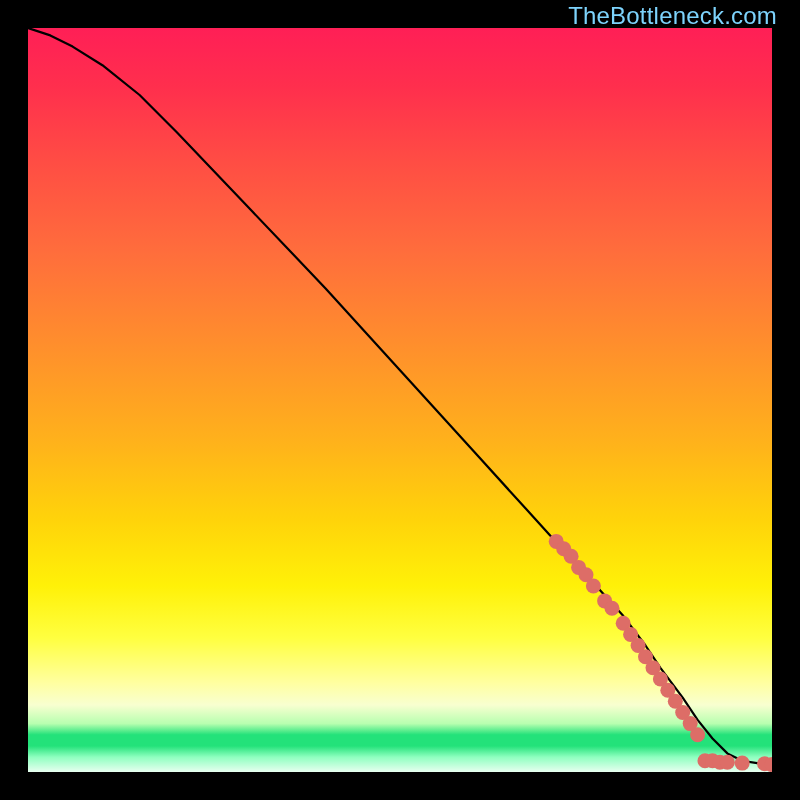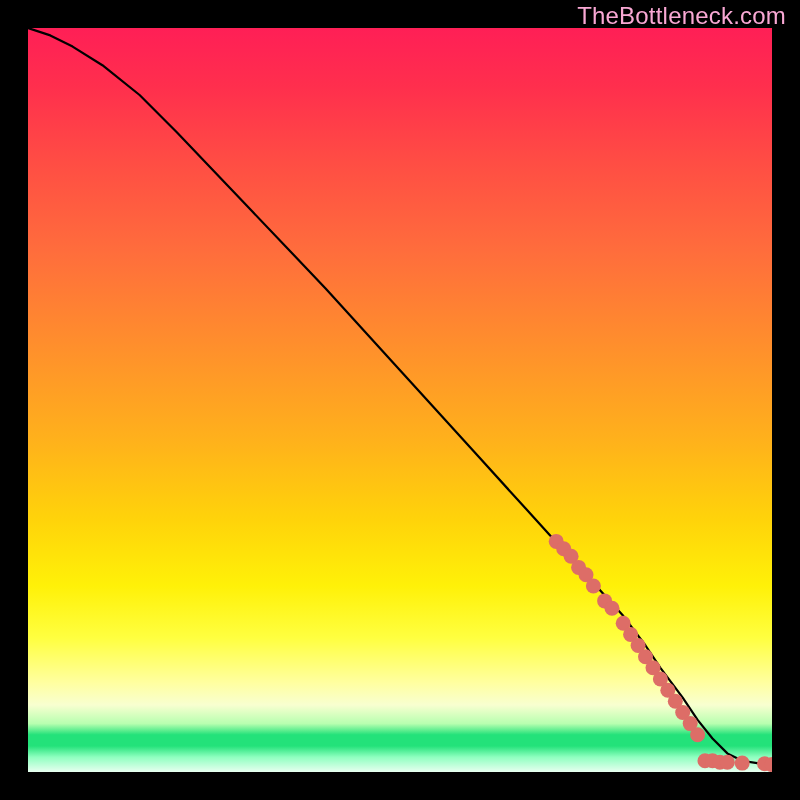--- a/index.html
+++ b/index.html
@@ -13,22 +13,22 @@
   }
   .frame {
     position: relative;
     width: 800px;
     height: 800px;
     background: #000;
   }
   .watermark {
     position: absolute;
     top: 2px;
-    right: 14px;
-    color: #f9a8d4;
+    right: 23px;
+    color: #7dd3fc;
     font-size: 24px;
     font-weight: 500;
     z-index: 20;
     letter-spacing: 0.2px;
   }
   .plot-area {
     position: absolute;
     left: 28px;
     top: 28px;
     width: 744px;

